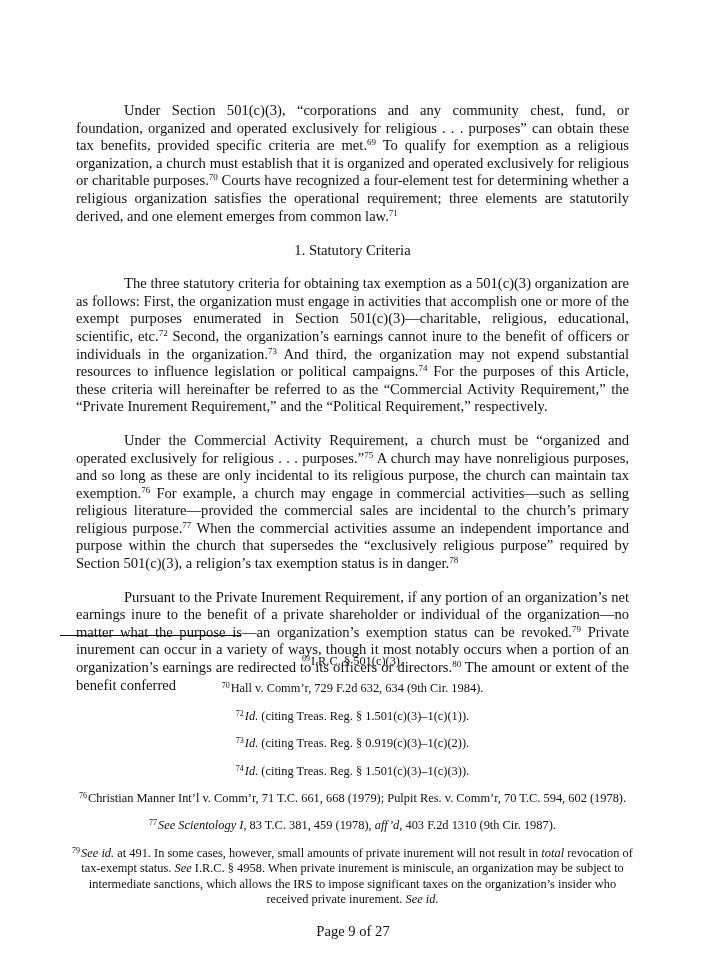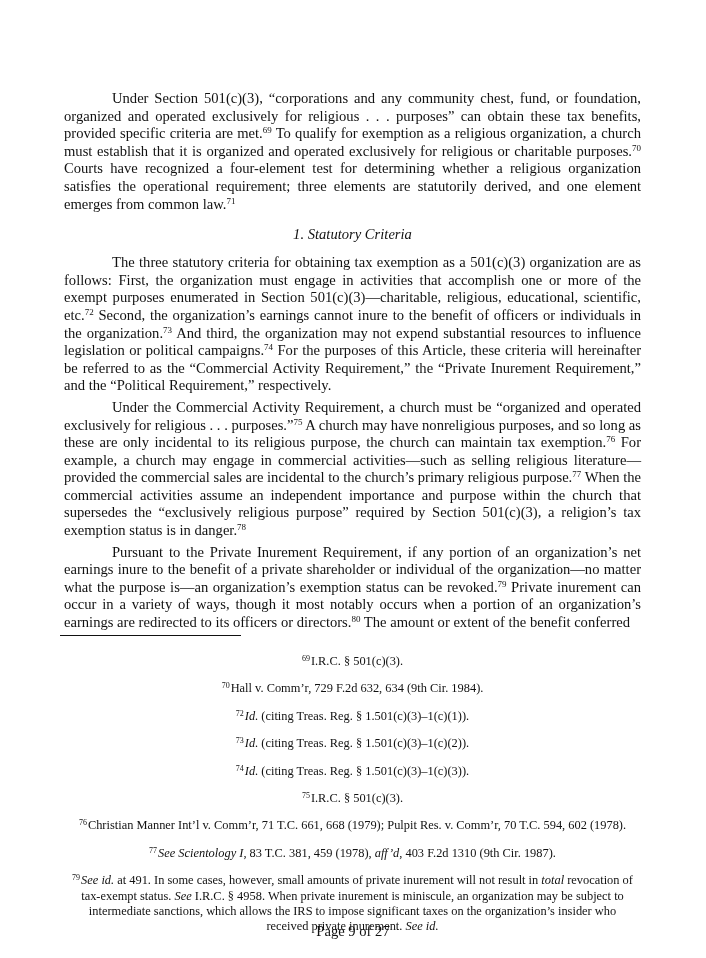--- a/index.html
+++ b/index.html
@@ -1,20 +1,20 @@
 <!DOCTYPE html>
 <html><head>
 <meta charset="utf-8">
 <style>
   html, body { margin: 0; padding: 0; background: #ffffff; }
   body { width: 706px; height: 958px; position: relative; overflow: hidden;
          font-family: "Liberation Serif", "DejaVu Serif", serif; color: #111; }
   .page { position: absolute; left: 60px; top: 86px; width: 585px; }
-  .para { font-size: 14.6px; line-height: 17.6px; text-align: justify; margin: 4px; text-indent: 48px; }
-  .heading { font-size: 14.6px; font-style: italic; text-align: center; margin: 12px 0 11px 0; line-height: 18px; }
+  .para { font-size: 14.6px; line-height: 17.6px; text-align: justify; margin: 16px; text-indent: 48px; }
+  .heading { font-size: 14.6px; text-align: center; margin: 12px 0 11px 0; line-height: 18px; }
   sup { font-size: 9px; line-height: 0; vertical-align: 5px; }
   .sep { position: absolute; left: 60px; top: 635px; width: 181px; height: 0; border-top: 1px solid #111; }
   .footnotes { position: absolute; left: 60px; top: 642px; width: 585px; font-size: 12.4px; line-height: 15.4px; }
   .fn { margin: 12px; text-align: center; }
   .fn sup { font-size: 8px; vertical-align: 4px; margin-right: 1px; }
   i { font-style: italic; }
   .footer { position: absolute; left: 0; width: 706px; top: 923px; text-align: center; font-size: 14.6px; }
 </style>
 </head>
 <body>
@@ -30,21 +30,20 @@
 
   <p class="para"><span>Pursuant to the Private Inurement Requirement, if any portion of an organization’s net earnings inure to the benefit of a private shareholder or individual of the organization—no matter what the purpose is—an organization’s exemption status can be revoked.</span><sup>79</sup><span> Private inurement can occur in a variety of ways, though it most notably occurs when a portion of an organization’s earnings are redirected to its officers or directors.</span><sup>80</sup><span> The amount or extent of the benefit conferred</span></p>
 </div>
 
 <div class="sep"></div>
 
 <div class="footnotes">
   <p class="fn"><sup>69</sup><span>I.R.C. § 501(c)(3).</span></p>
   <p class="fn"><sup>70</sup><span>Hall v. Comm’r, 729 F.2d 632, 634 (9th Cir. 1984).</span></p>
   <p class="fn"><sup>72</sup><i>Id.</i><span> (citing Treas. Reg. § 1.501(c)(3)–1(c)(1)).</span></p>
-  <p class="fn"><sup>73</sup><i>Id.</i><span> (citing Treas. Reg. § 1.501(c)(3)–1(c)(2)).</span></p>
+  <p class="fn"><sup>73</sup><i>Id.</i><span> (citing Treas. Reg. § 0.919(c)(3)–1(c)(2)).</span></p>
   <p class="fn"><sup>74</sup><i>Id.</i><span> (citing Treas. Reg. § 1.501(c)(3)–1(c)(3)).</span></p>
-  <p class="fn"><sup>75</sup><span>I.R.C. § 501(c)(3).</span></p>
   <p class="fn"><sup>76</sup><span>Christian Manner Int’l v. Comm’r, 71 T.C. 661, 668 (1979); Pulpit Res. v. Comm’r, 70 T.C. 594, 602 (1978).</span></p>
   <p class="fn"><sup>77</sup><i>See Scientology I</i><span>, 83 T.C. 381, 459 (1978), </span><i>aff’d</i><span>, 403 F.2d 1310 (9th Cir. 1987).</span></p>
   <p class="fn"><sup>79</sup><i>See id.</i><span> at 491. In some cases, however, small amounts of private inurement will not result in </span><i>total</i><span> revocation of tax-exempt status. </span><i>See</i><span> I.R.C. § 4958. When private inurement is miniscule, an organization may be subject to intermediate sanctions, which allows the IRS to impose significant taxes on the organization’s insider who received private inurement. </span><i>See id.</i></p>
 </div>
 
 <div class="footer">Page 9 of 27</div>
 
 </body></html>

